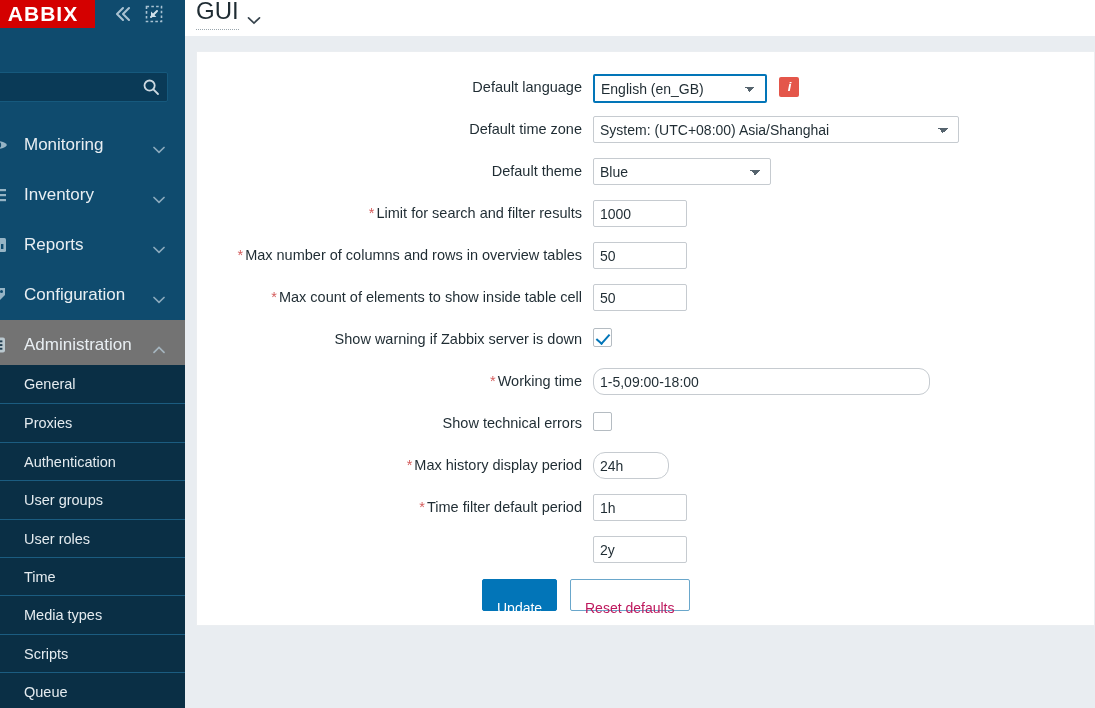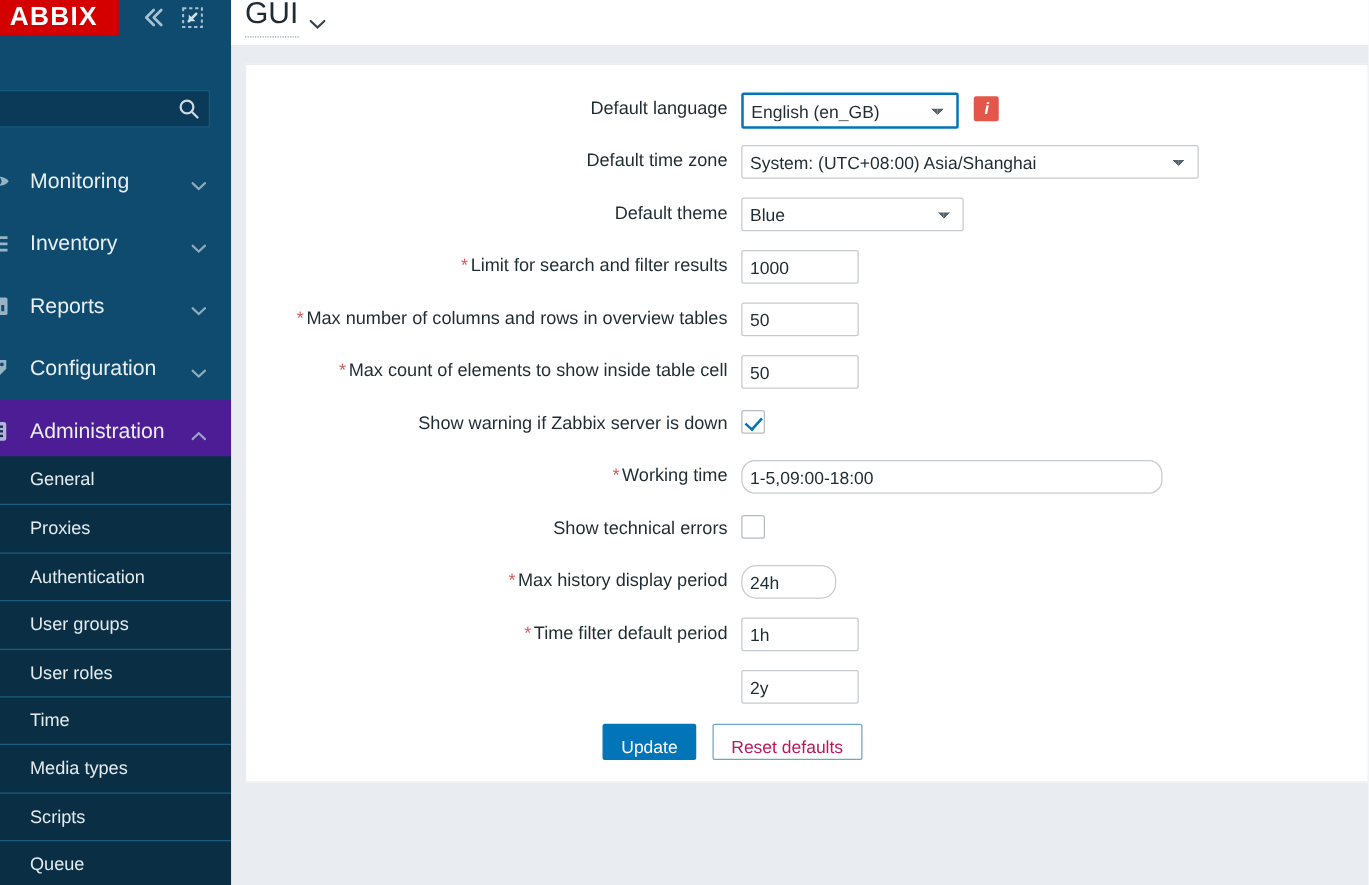--- a/index.html
+++ b/index.html
@@ -83,21 +83,21 @@
     font-size: 17px;
     color: #e8eef2;
     white-space: nowrap;
   }
   .nav-item .nav-chev {
     position: absolute; right: 20px; top: 20px;
     width: 12px; height: 8px;
     opacity: .75;
   }
   .nav-item.active {
-    background: #4c1d95;
+    background: #737373;
     text-align: center;
   }
 
   .sub-list { position: absolute; left: 0; top: 365px; width: 185px; }
   .sub-item {
     position: relative;
     height: 38.4px;
     border-top: 1px solid #1b5c80;
     cursor: pointer;
   }
@@ -234,21 +234,21 @@
     height: 46px;
   }
   .btn {
     position: absolute;
     top: 9px;
     height: 29px;
     font-family: "Liberation Sans", sans-serif;
     font-size: 14px;
     border-radius: 2px;
     cursor: pointer;
-    padding: 4px 14px;
+    padding: 15px 14px;
     line-height: 27px;
   }
   #update-btn {
     left: 285px;
     background: #0275b8;
     border: 1px solid #0275b8;
     color: #ffffff;
   }
   #reset-btn {
     left: 373px;

